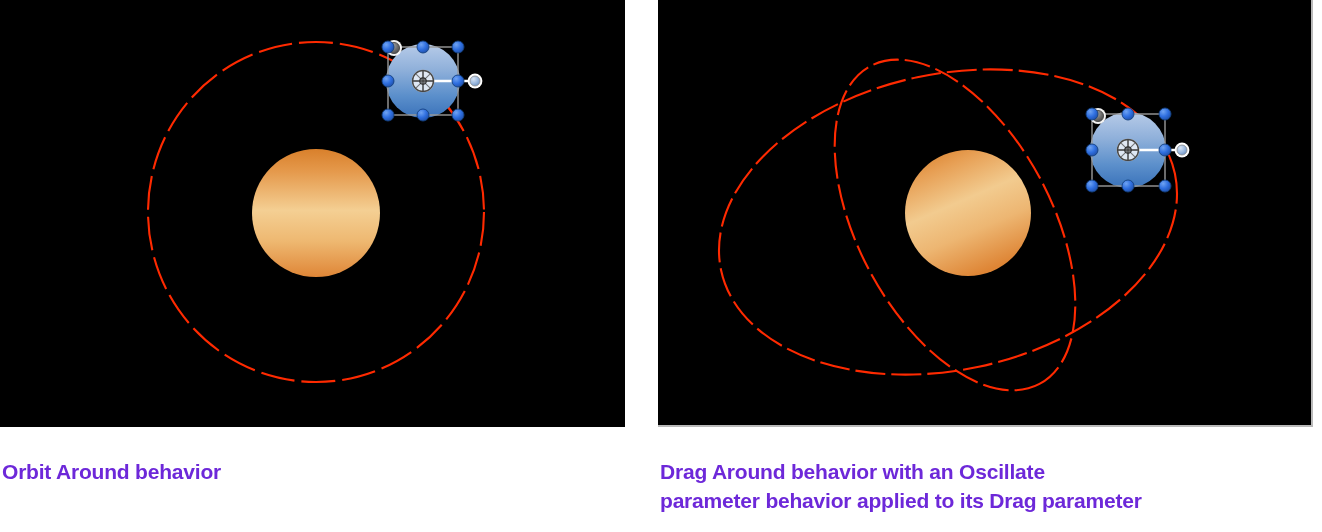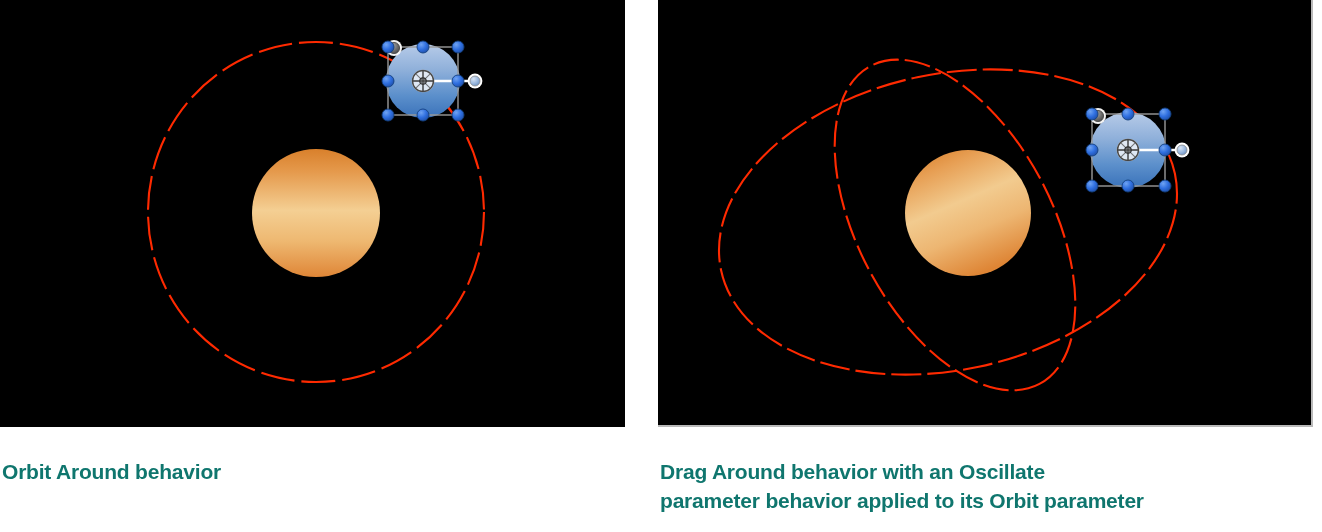--- a/index.html
+++ b/index.html
@@ -43,21 +43,21 @@
     position: absolute;
     left: 0;
     top: 0;
     display: block;
   }
   .caption {
     font-family: "Liberation Sans", sans-serif;
     font-weight: bold;
     font-size: 21px;
     line-height: 29px;
-    color: #0f766e;
+    color: #6d28d9;
     padding-top: 30px;
     letter-spacing: -0.2px;
   }
   .caption-left { padding-left: 2px; }
   .caption-right { padding-left: 2px; max-width: 660px; }
   .cap-line { display: block; white-space: nowrap; }
 </style>
 </head>
 <body>
 
@@ -221,17 +221,17 @@
           <circle cx="470" cy="150" r="10.5" fill="none" stroke="#4a4a4a" stroke-width="1.5"></circle>
           <path d="M470 139.5 L470 160.5 M459.5 150 L480.5 150" stroke="#3a3a3a" stroke-width="1.4"></path>
           <path d="M462.6 142.6 L477.4 157.4 M477.4 142.6 L462.6 157.4" stroke="#4f4f4f" stroke-width="1.1" opacity="0.75"></path>
           <circle cx="470" cy="150" r="3.2" fill="none" stroke="#2d2d2d" stroke-width="1.2"></circle>
         </g>
       </svg>
     </div>
 
     <div class="caption caption-right">
       <span class="cap-line">Drag Around behavior with an Oscillate</span>
-      <span class="cap-line">parameter behavior applied to its Orbit parameter</span>
+      <span class="cap-line">parameter behavior applied to its Drag parameter</span>
     </div>
   </div>
 
 </div>
 
 </body></html>

